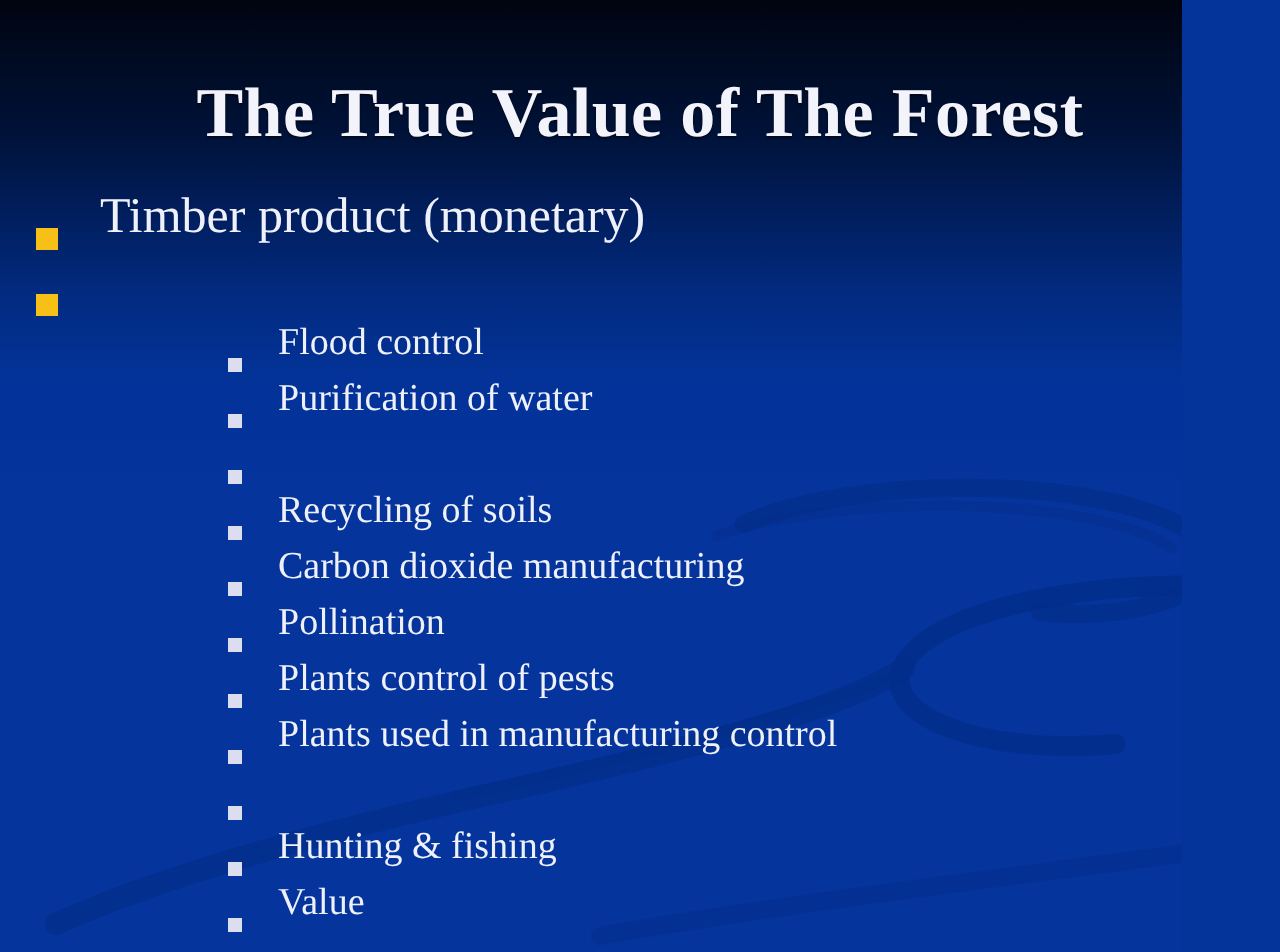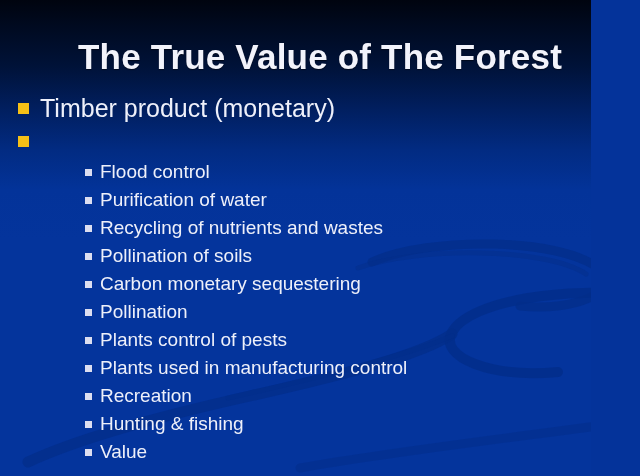--- a/index.html
+++ b/index.html
@@ -5,21 +5,21 @@
   html, body {
     margin: 0;
     padding: 0;
     background: #04339a;
   }
   #slide {
     position: relative;
     width: 591px;
     height: 476px;
     overflow: hidden;
-    font-family: Liberation Sans, sans-serif;
+    font-family: Liberation Serif, serif;
     background: linear-gradient(to bottom,
         #00040f 0px,
         #000a20 26px,
         #001238 66px,
         #011f60 110px,
         #022b82 150px,
         #033399 190px,
         #04349c 240px,
         #04349c 476px);
   }
@@ -49,23 +49,24 @@
   
   #body {
     position: absolute;
     left: 0;
     top: 92px;
     width: 640px;
   }
 
   .row {
     display: flex;
-    align-items: flex-start;
+    align-items: flex-end;
     color: #eef0fa;
     white-space: nowrap;
+    gap: 10px;
   }
 
   
   .lvl1 {
     padding-left: 18px;
     height: 33px;
     font-size: 25px;
     line-height: 33px;
   }
   .lvl1 .marker {
@@ -76,21 +77,21 @@
     margin-right: 11px;
     flex: 0 0 auto;
   }
   .lvl1 .label {
     font-size: 25px;
     line-height: 33px;
   }
 
   
   .lvl2 {
-    padding-left: 85px;
+    padding-left: 114px;
     height: 28px;
     font-size: 19px;
     line-height: 28px;
   }
   .lvl2 .marker {
     width: 7px;
     height: 7px;
     background: #dcdef0;
     margin-top: 11px;
     margin-right: 8px;
@@ -135,51 +136,49 @@
       <span class="label">Flood control</span>
     </div>
 
     <div class="row lvl2">
       <span class="marker"></span>
       <span class="label">Purification of water</span>
     </div>
 
     <div class="row lvl2">
       <span class="marker"></span>
-      <span class="label">Recycling of nutrients and wastes</span>
     </div>
 
     <div class="row lvl2">
       <span class="marker"></span>
-      <span class="label">Pollination of soils</span>
+      <span class="label">Recycling of soils</span>
     </div>
 
     <div class="row lvl2">
       <span class="marker"></span>
-      <span class="label">Carbon monetary sequestering</span>
+      <span class="label">Carbon dioxide manufacturing</span>
     </div>
 
     <div class="row lvl2">
       <span class="marker"></span>
       <span class="label">Pollination</span>
     </div>
 
     <div class="row lvl2">
       <span class="marker"></span>
       <span class="label">Plants control of pests</span>
     </div>
 
     <div class="row lvl2">
       <span class="marker"></span>
       <span class="label">Plants used in manufacturing control</span>
     </div>
 
     <div class="row lvl2">
       <span class="marker"></span>
-      <span class="label">Recreation</span>
     </div>
 
     <div class="row lvl2">
       <span class="marker"></span>
       <span class="label">Hunting &amp; fishing</span>
     </div>
 
     <div class="row lvl2">
       <span class="marker"></span>
       <span class="label">Value</span>

